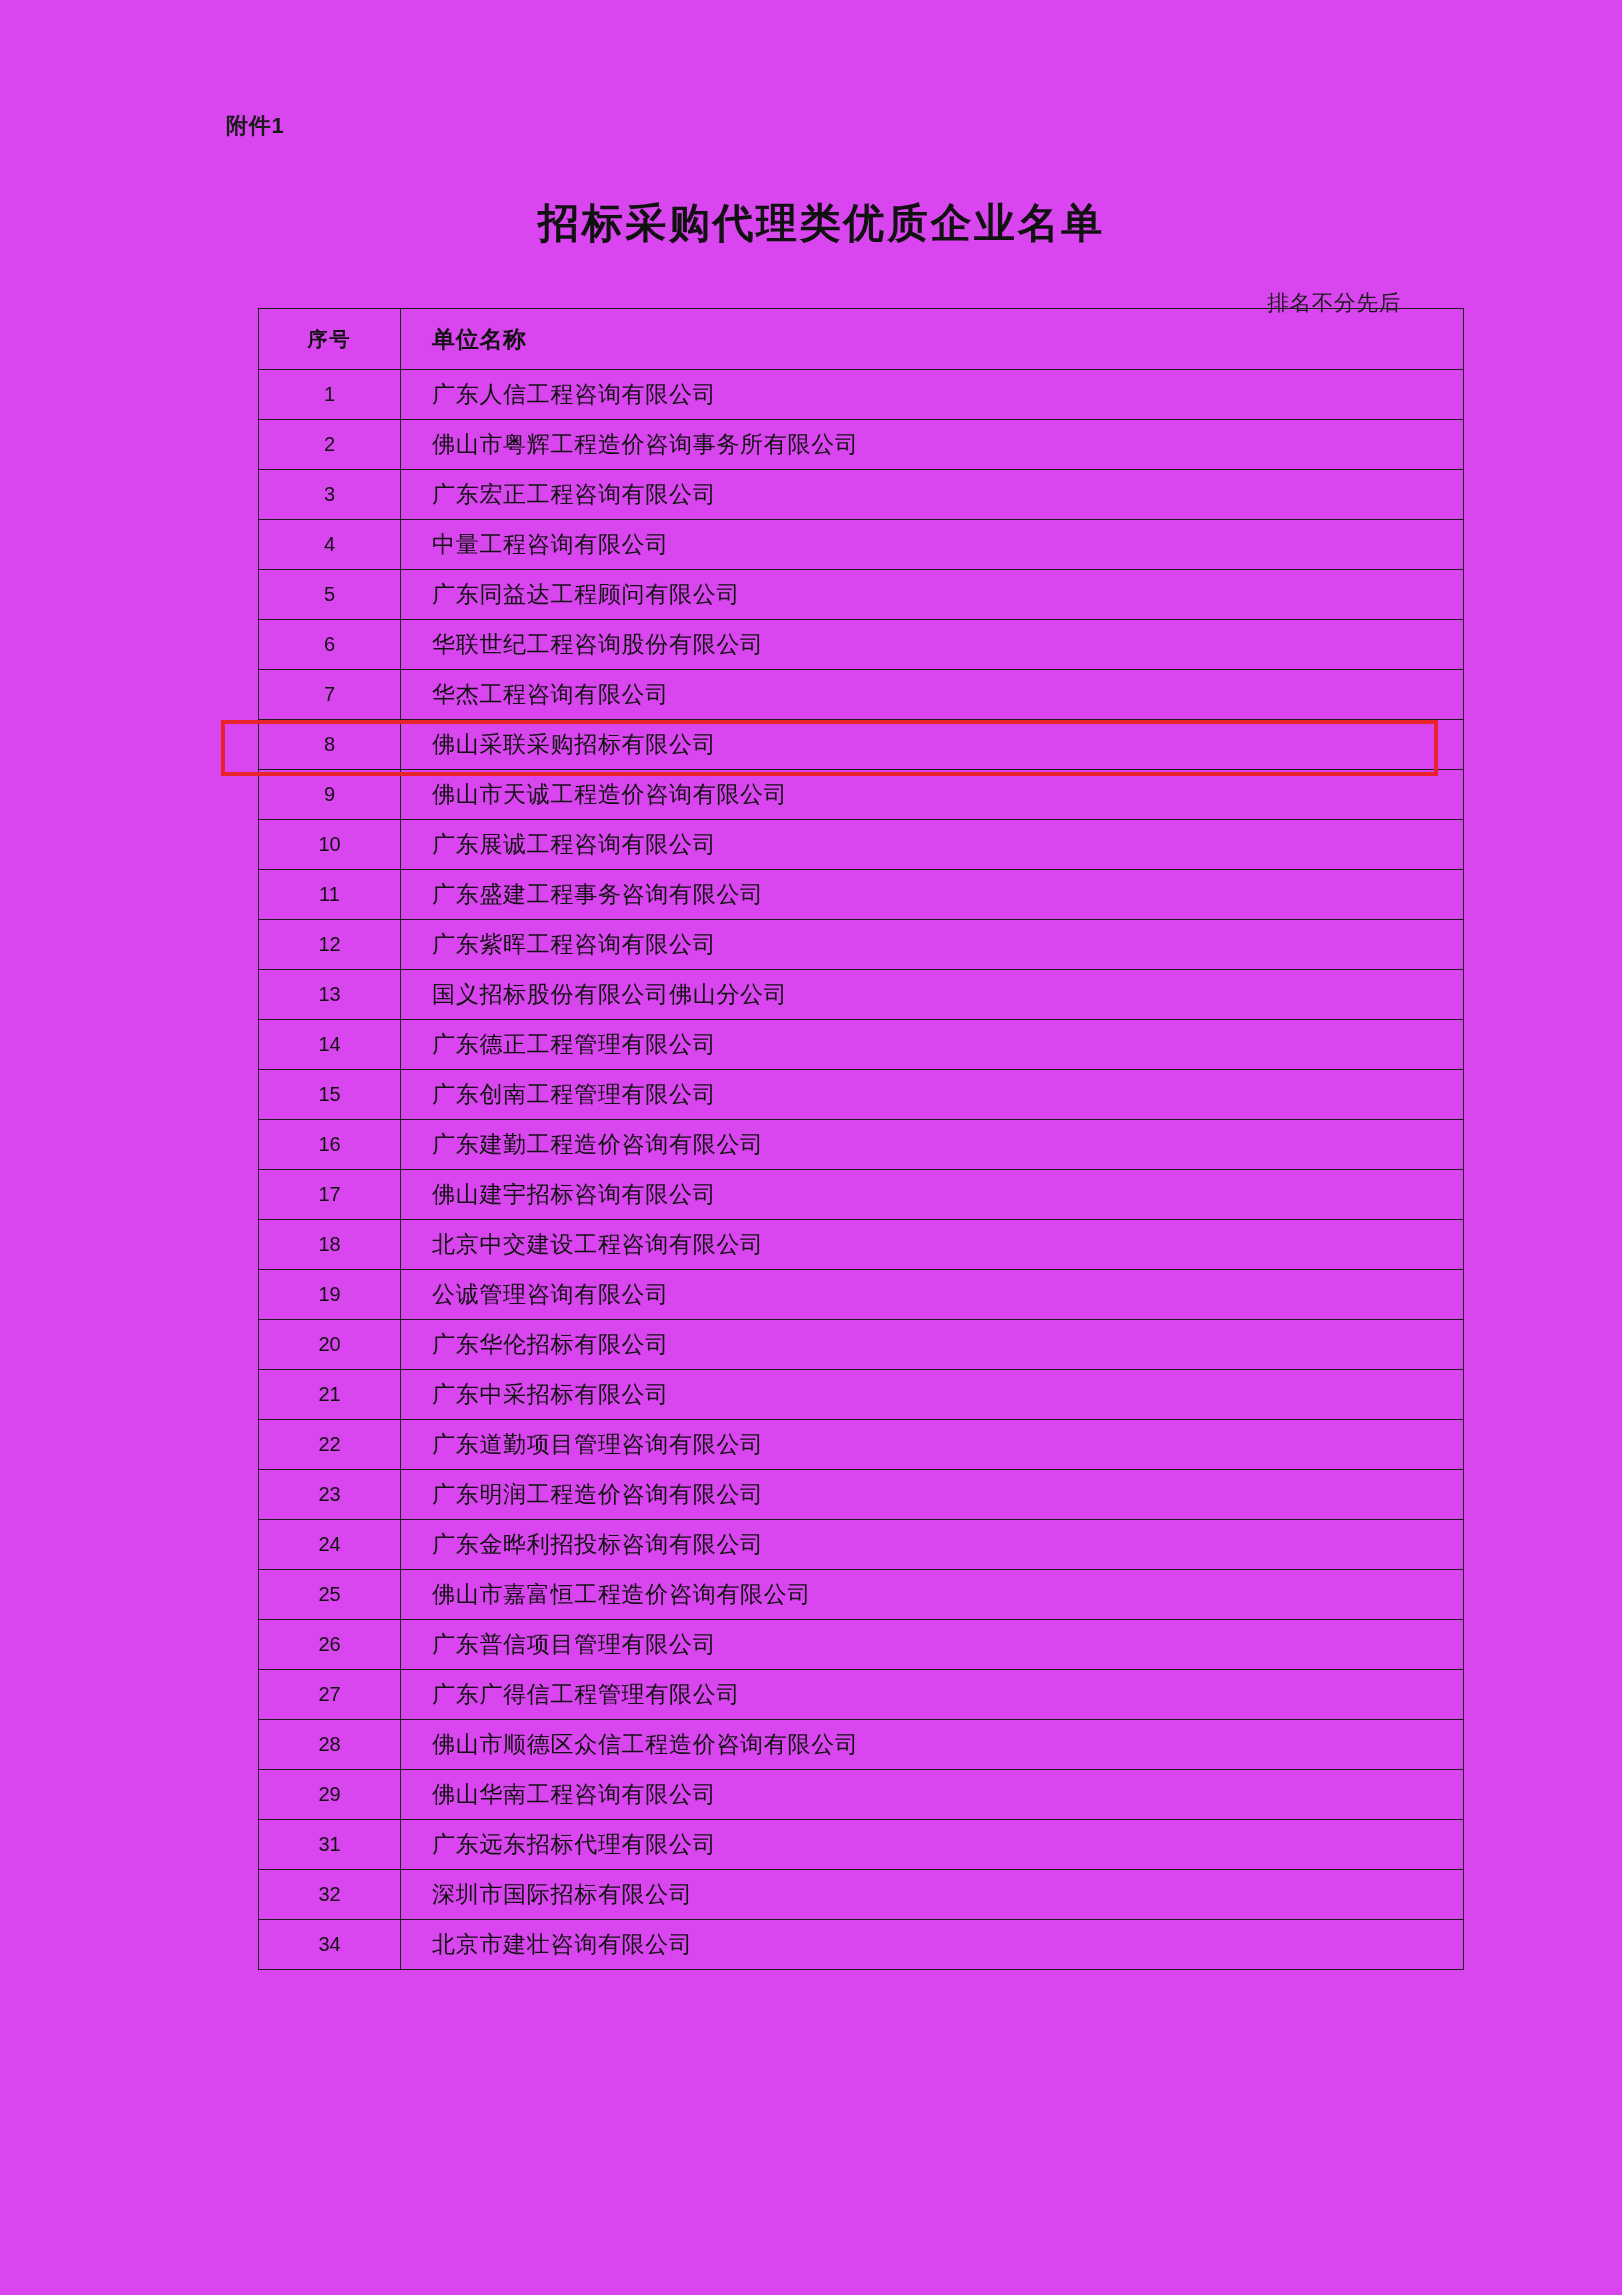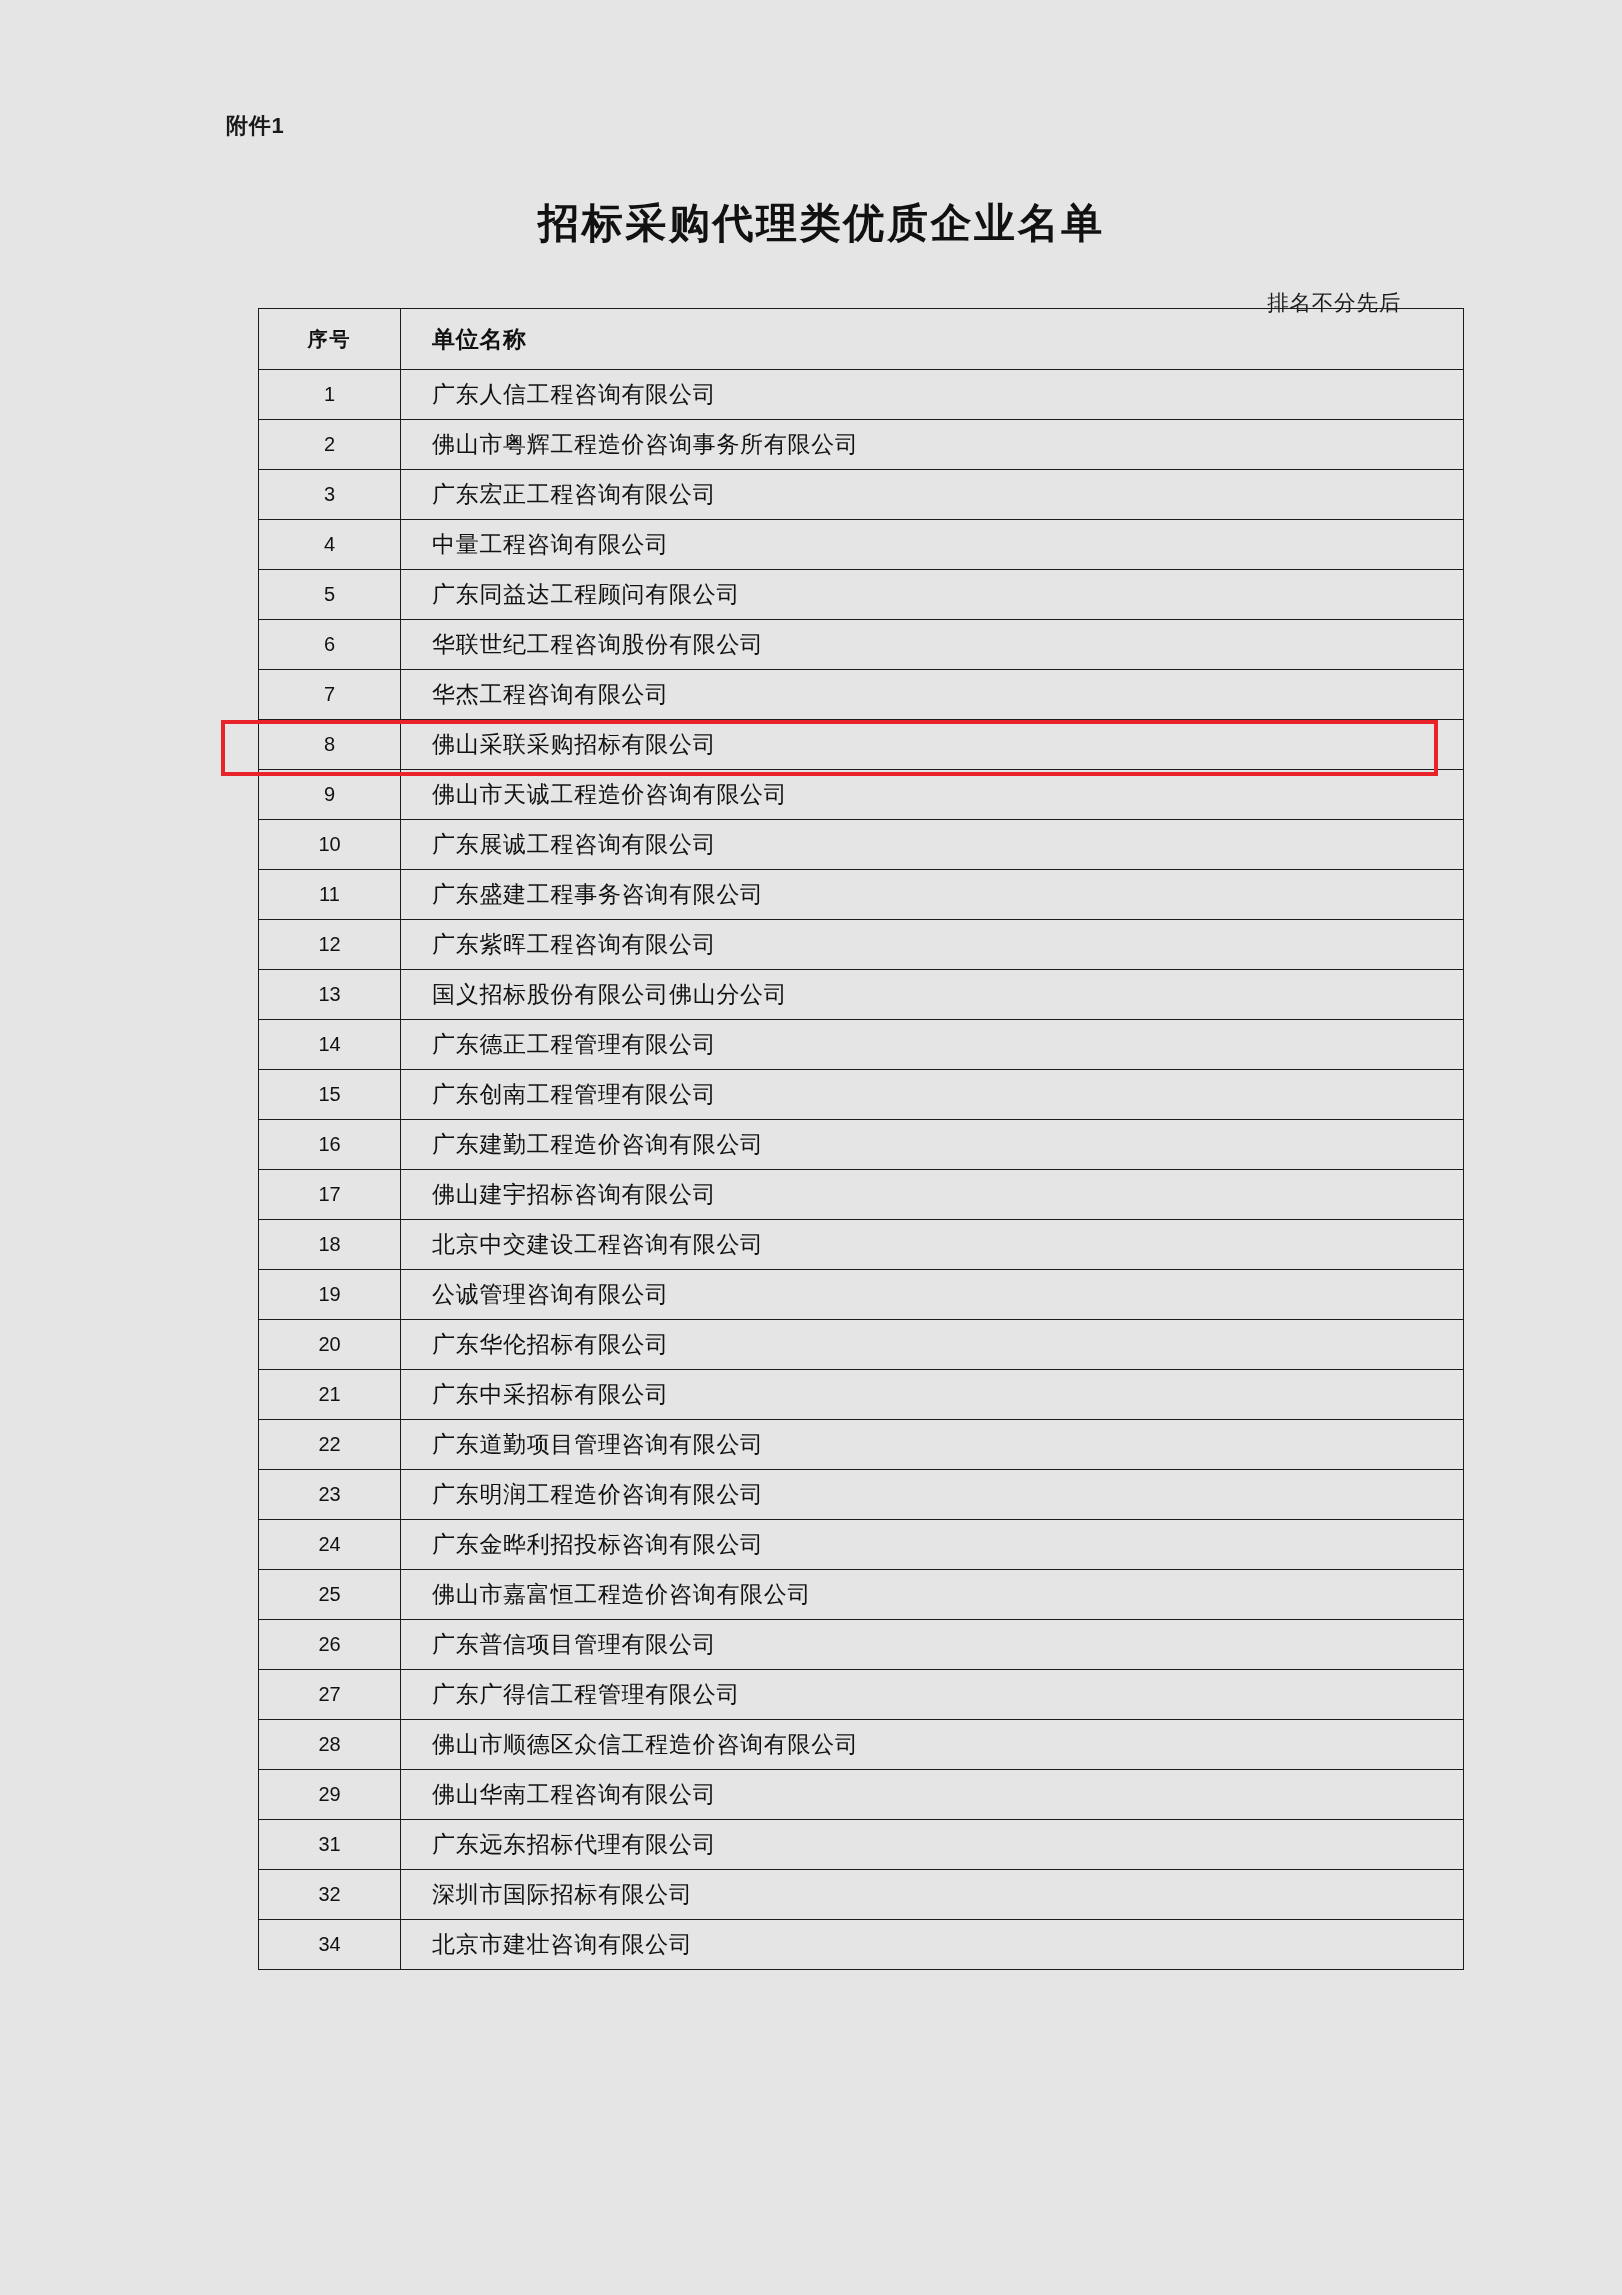--- a/index.html
+++ b/index.html
@@ -14,21 +14,21 @@
     color: #111111;
     position: relative;
     overflow: hidden;
   }
   .page {
     position: absolute;
     left: 0;
     top: 0;
     width: 1623px;
     height: 2295px;
-    background: #e5e5e5;
+    background: #d946ef;
   }
   .attachment-label {
     position: absolute;
     left: 226px;
     top: 111px;
     font-size: 22px;
     font-weight: bold;
     letter-spacing: 0.7px;
     color: #1a1a1a;
     font-family: "Liberation Sans", "DejaVu Sans", sans-serif;

